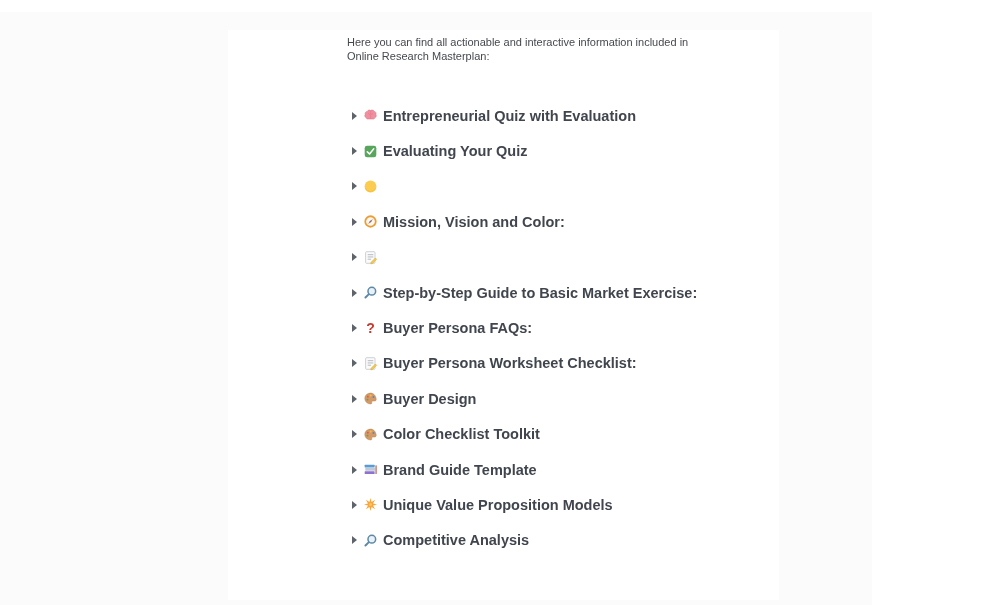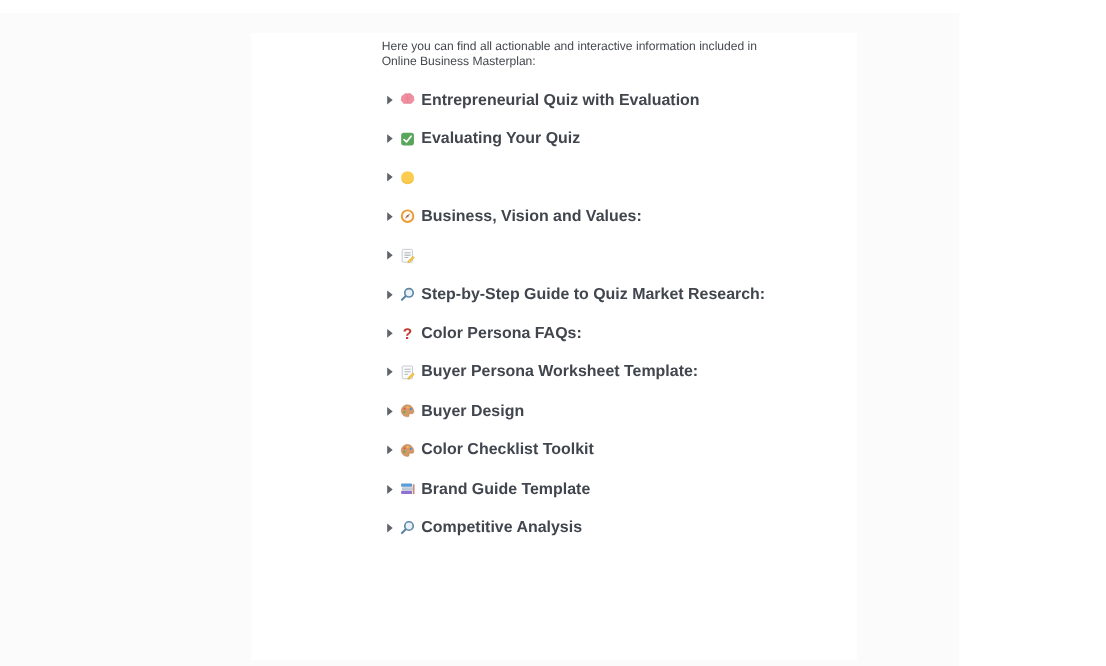--- a/index.html
+++ b/index.html
@@ -26,21 +26,21 @@
     left: 119px;
     top: 6px;
     font-size: 11px;
     line-height: 13.5px;
     color: var(--intro-color, #45494f);
   }
   .intro-line { display: block; }
   .toggle-list {
     position: absolute;
     left: 124px;
-    top: 43px;
+    top: 68px;
   }
   .item {
     display: flex;
     align-items: center;
     height: 35.4px;
     cursor: pointer;
   }
   .arrow {
     width: 0; height: 0;
     border-left: 5px solid #5f646b;
@@ -72,21 +72,21 @@
     font-family: "Liberation Sans", sans-serif;
   }
 </style>
 </head>
 <body>
 
 <div class="viewport">
   <main class="panel">
     <div class="intro">
       <span class="intro-line">Here you can find all actionable and interactive information included in</span>
-      <span class="intro-line">Online Business Masterplan:</span>
+      <span class="intro-line">Online Research Masterplan:</span>
     </div>
     <div class="toggle-list">
         <div class="item">
     <span class="arrow"></span>
     <span class="icon">
             <svg width="15" height="15" viewBox="0 0 16 16">
               <path fill="#f0909f" stroke="#df7489" stroke-width="0.6" d="M4.6 3.6 C5.2 2.2 7.1 1.7 8.2 2.7 C9.4 1.8 11.3 2.2 11.9 3.6 C13.4 3.8 14.4 5.4 13.8 6.8 C14.6 8 14.1 9.7 12.8 10.2 C12.4 11.5 10.9 12.2 9.6 11.7 L6.2 11.7 C4.9 12.1 3.5 11.4 3.2 10.1 C1.9 9.6 1.5 7.9 2.3 6.8 C1.8 5.4 2.9 3.8 4.6 3.6 Z"></path>
               <path fill="none" stroke="#df7489" stroke-width="0.6" d="M8.2 3 L8.2 11.5 M5.5 5.5 C6.5 5.8 7 6.6 6.8 7.6 M10.8 5.3 C9.9 5.7 9.5 6.5 9.7 7.4"></path>
             </svg>
           </span>
@@ -113,59 +113,59 @@
   </div>
         <div class="item">
     <span class="arrow"></span>
     <span class="icon">
             <svg width="15" height="15" viewBox="0 0 16 16">
               <circle cx="8" cy="8" r="5.6" fill="#fdf8f0" stroke="#eb9d35" stroke-width="1.9"></circle>
               <path d="M10.6 5.4 L8.6 8.6 L5.4 10.6 L7.4 7.4 Z" fill="#cf5b52"></path>
               <circle cx="8" cy="8" r="0.8" fill="#6b7078"></circle>
             </svg>
           </span>
-    <span class="label">Business, Vision and Values:</span>
+    <span class="label">Mission, Vision and Color:</span>
   </div>
         <div class="item">
     <span class="arrow"></span>
     <span class="icon">
             <svg width="15" height="15" viewBox="0 0 16 16">
               <rect x="2.8" y="1.8" width="10" height="12.4" rx="1" fill="#fbfbfb" stroke="#c3c8ce" stroke-width="0.9"></rect>
               <path d="M5 5 h6 M5 7.4 h6 M5 9.8 h3.6" stroke="#b0b6bd" stroke-width="1"></path>
               <path d="M8.6 13.1 L13.2 8.5 L14.6 9.9 L10 14.5 L8.3 14.8 Z" fill="#f3c84b" stroke="#d8a62f" stroke-width="0.5"></path>
             </svg>
           </span>
   </div>
         <div class="item">
     <span class="arrow"></span>
     <span class="icon">
             <svg width="15" height="15" viewBox="0 0 16 16">
               <line x1="6" y1="10" x2="2.6" y2="13.4" stroke="#5d87a5" stroke-width="2.1" stroke-linecap="round"></line>
               <circle cx="9.4" cy="6.6" r="4.1" fill="#e8f1f8" stroke="#5d87a5" stroke-width="1.6"></circle>
             </svg>
           </span>
-    <span class="label">Step-by-Step Guide to Quiz Market Research:</span>
+    <span class="label">Step-by-Step Guide to Basic Market Exercise:</span>
   </div>
         <div class="item">
     <span class="arrow"></span>
     <span class="icon">
             <span class="qmark">?</span>
           </span>
-    <span class="label">Color Persona FAQs:</span>
+    <span class="label">Buyer Persona FAQs:</span>
   </div>
         <div class="item">
     <span class="arrow"></span>
     <span class="icon">
             <svg width="15" height="15" viewBox="0 0 16 16">
               <rect x="2.8" y="1.8" width="10" height="12.4" rx="1" fill="#fbfbfb" stroke="#c3c8ce" stroke-width="0.9"></rect>
               <path d="M5 5 h6 M5 7.4 h6 M5 9.8 h3.6" stroke="#b0b6bd" stroke-width="1"></path>
               <path d="M8.6 13.1 L13.2 8.5 L14.6 9.9 L10 14.5 L8.3 14.8 Z" fill="#f3c84b" stroke="#d8a62f" stroke-width="0.5"></path>
             </svg>
           </span>
-    <span class="label">Buyer Persona Worksheet Template:</span>
+    <span class="label">Buyer Persona Worksheet Checklist:</span>
   </div>
         <div class="item">
     <span class="arrow"></span>
     <span class="icon">
             <svg width="15" height="15" viewBox="0 0 16 16">
               <path d="M8 2.2 C4.6 2.2 1.9 4.8 1.9 8 C1.9 11.2 4.6 13.8 8 13.8 C9.1 13.8 9.7 13.1 9.4 12.2 C9.2 11.4 9.7 10.7 10.6 10.7 L12.4 10.7 C13.5 10.7 14.2 9.9 14.1 8.7 C13.8 5 11.2 2.2 8 2.2 Z" fill="#d39a67" stroke="#b97f4e" stroke-width="0.5"></path>
               <circle cx="5.1" cy="6" r="1.05" fill="#e05848"></circle>
               <circle cx="8.2" cy="4.7" r="1.05" fill="#f1c04c"></circle>
               <circle cx="11.2" cy="6.4" r="1.05" fill="#4d86e0"></circle>
               <circle cx="4.8" cy="9.2" r="1.05" fill="#58a65c"></circle>
@@ -195,20 +195,30 @@
               <rect x="1.8" y="9.8" width="10.6" height="3.1" rx="0.6" fill="#8f72cf"></rect>
               <rect x="13.1" y="3.4" width="1.7" height="9.5" rx="0.5" fill="#c9897b"></rect>
             </svg>
           </span>
     <span class="label">Brand Guide Template</span>
   </div>
         <div class="item">
     <span class="arrow"></span>
     <span class="icon">
             <svg width="15" height="15" viewBox="0 0 16 16">
+              <path fill="#f6a63c" d="M8 1 L9.11 5.32 L12.95 3.05 L10.68 6.89 L15 8 L10.68 9.11 L12.95 12.95 L9.11 10.68 L8 15 L6.89 10.68 L3.05 12.95 L5.32 9.11 L1 8 L5.32 6.89 L3.05 3.05 L6.89 5.32 Z"></path>
+              <circle cx="8" cy="8" r="1.6" fill="#fbc36a"></circle>
+            </svg>
+          </span>
+    <span class="label">Unique Value Proposition Models</span>
+  </div>
+        <div class="item">
+    <span class="arrow"></span>
+    <span class="icon">
+            <svg width="15" height="15" viewBox="0 0 16 16">
               <line x1="6" y1="10" x2="2.6" y2="13.4" stroke="#5d87a5" stroke-width="2.1" stroke-linecap="round"></line>
               <circle cx="9.4" cy="6.6" r="4.1" fill="#e8f1f8" stroke="#5d87a5" stroke-width="1.6"></circle>
             </svg>
           </span>
     <span class="label">Competitive Analysis</span>
   </div>
       </div>
   </main>
 </div>
 

